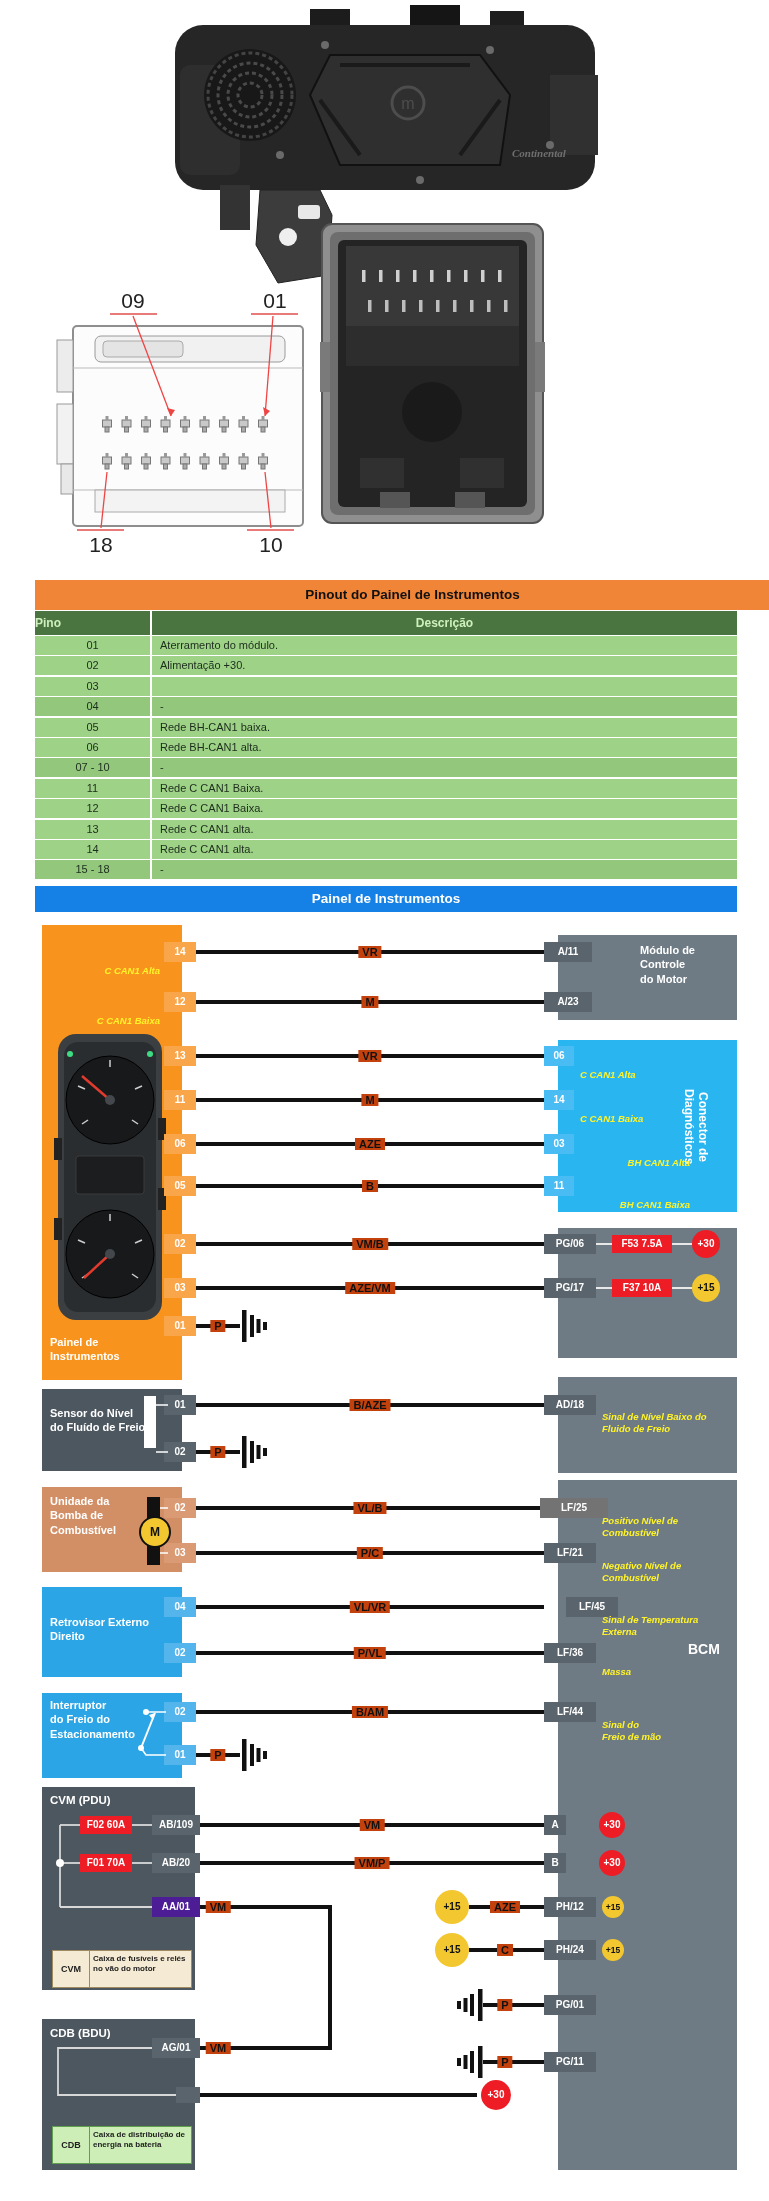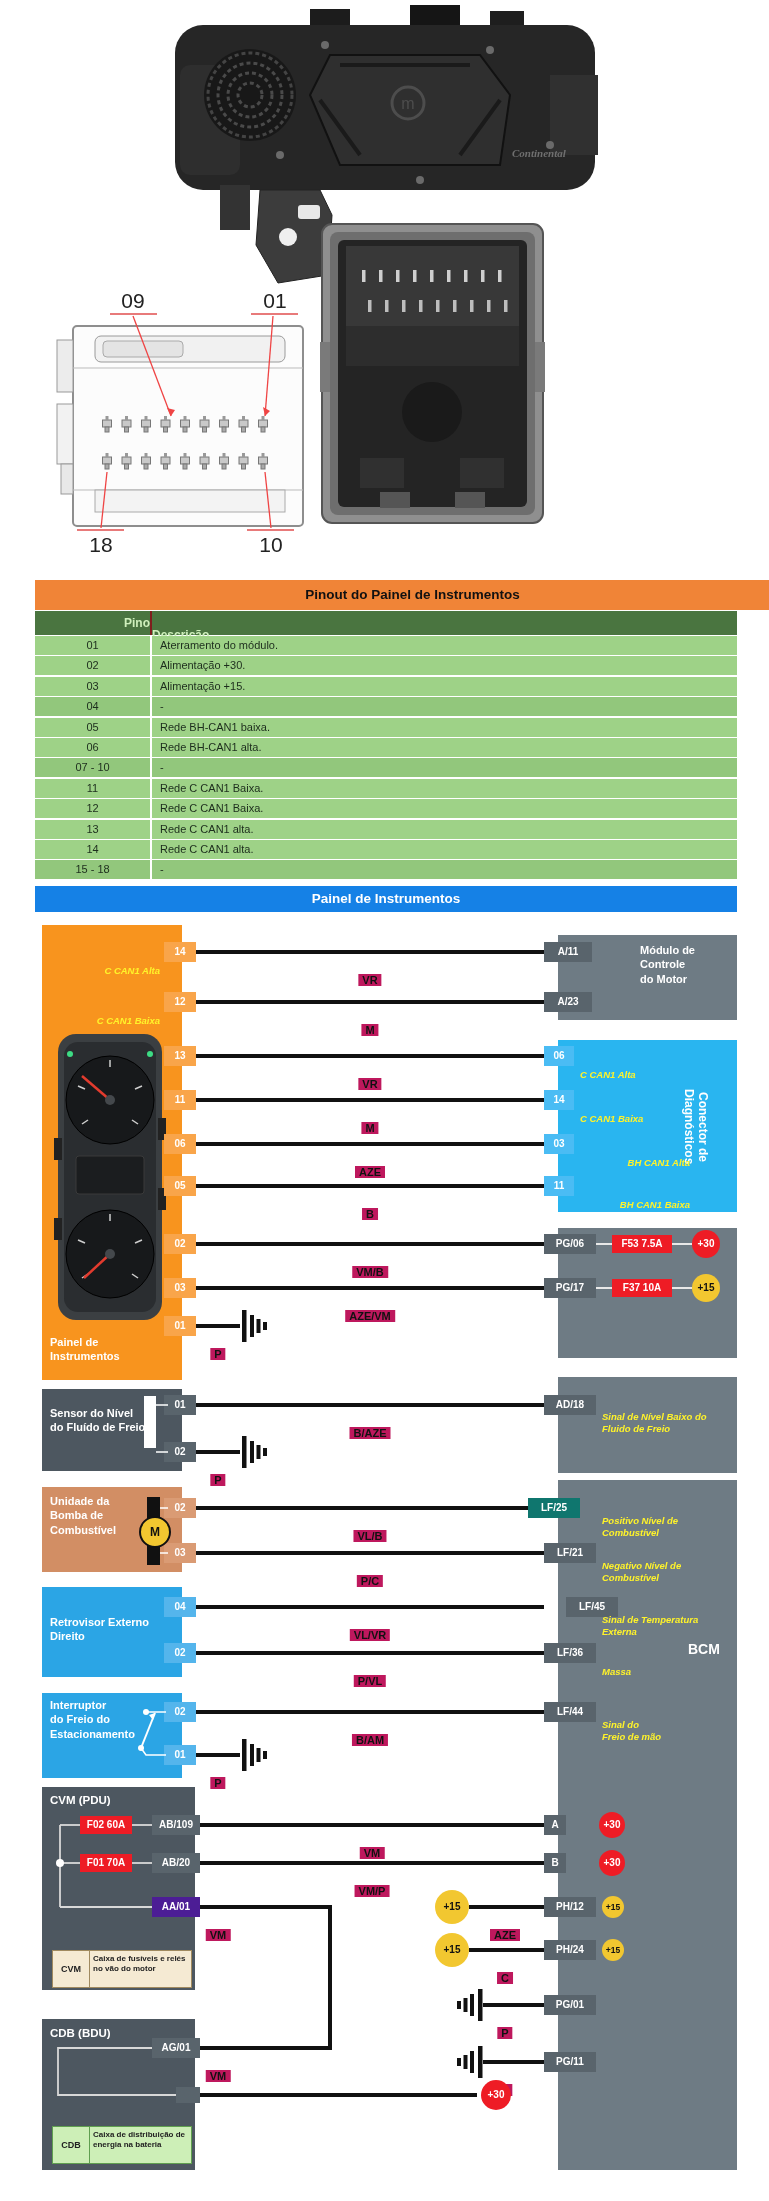--- a/index.html
+++ b/index.html
@@ -3,31 +3,31 @@
 <meta charset="utf-8">
 <style>
   html,body{margin:0;padding:0;background:#fff;}
   #app{position:relative;width:769px;height:2201px;background:#fff;overflow:hidden;
        font-family:"Liberation Sans",sans-serif;}
   
   #tbl-title{position:absolute;left:35px;top:580px;width:755px;height:30px;background:#F08437;
     color:#111;font-weight:bold;font-size:13.5px;text-align:center;line-height:30px;}
   #tbl-head{position:absolute;left:35px;top:611px;width:702px;height:24px;background:#4A7540;
     color:#CFF0BC;font-weight:bold;font-size:12px;line-height:24px;display:flex;}
-  #tbl-head .c1{width:115px;text-align:right;border-right:2px solid #7f1d1d;}
-  #tbl-head .c2{flex:1;text-align:left;margin-top:12px;}
+  #tbl-head .c1{width:115px;text-align:left;border-right:2px solid #ffffff;}
+  #tbl-head .c2{flex:1;text-align:center;}
   .trow{position:absolute;left:35px;width:702px;height:19px;display:flex;font-size:11px;color:#1d2d1d;}
   .trow .c1{width:115px;text-align:center;border-right:2px solid #fff;line-height:19px;}
   .trow .c2{flex:1;padding-left:8px;line-height:19px;}
   #diag-title{position:absolute;left:35px;top:886px;width:702px;height:26px;background:#1581E6;
     color:#fff;font-weight:bold;font-size:13.5px;text-align:center;line-height:26px;}
   .wire{position:absolute;height:4px;background:#111;z-index:4;}
   .vwire{position:absolute;width:4px;background:#111;z-index:4;}
-  .wlabel{position:absolute;transform:translate(-50%,-50%);background:#be185d;padding:0 4px;
-    font-weight:bold;font-size:11px;color:#111;z-index:5;white-space:nowrap;margin-top:28px;}
+  .wlabel{position:absolute;transform:translate(-50%,-50%);background:#c2410c;padding:0 4px;
+    font-weight:bold;font-size:11px;color:#111;z-index:5;white-space:nowrap;}
   .tab{position:absolute;z-index:6;color:#fff;font-weight:bold;font-size:10px;text-align:center;}
   .ylab{position:absolute;color:#FFF32A;font-weight:bold;font-style:italic;font-size:9.5px;
     line-height:1.25;z-index:6;white-space:pre-line;margin-top:19px;}
   .boxlab{position:absolute;color:#fff;font-weight:bold;font-size:11px;line-height:1.3;
     z-index:6;white-space:pre-line;}
   .circ{position:absolute;border-radius:50%;z-index:7;text-align:center;font-weight:bold;}
   .fuse{position:absolute;background:#EE1C25;color:#fff;font-weight:bold;font-size:10px;
     text-align:center;z-index:7;}
   #overlay{position:absolute;left:0;top:0;z-index:8;pointer-events:none;}
   .vert{writing-mode:vertical-rl;white-space:pre-line;}
@@ -37,21 +37,21 @@
 
 <div id="app">
   <div id="tbl-title">Pinout do Painel de Instrumentos</div>
   <div id="tbl-head">
     <div class="c1">Pino</div>
     <div class="c2">Descrição</div>
   </div>
   <div id="diag-title">Painel de Instrumentos</div>
 <div class="trow" style="position: absolute; left: 35px; top: 636px; white-space: pre-line; background: rgb(158, 210, 135); border-bottom: 1.5px solid rgb(255, 255, 255);"><div class="c1">01</div><div class="c2">Aterramento do módulo.</div></div>
     <div class="trow" style="position: absolute; left: 35px; top: 656.4px; white-space: pre-line; background: rgb(158, 210, 135); border-bottom: 1.5px solid rgb(255, 255, 255);"><div class="c1">02</div><div class="c2">Alimentação +30.</div></div>
-    <div class="trow" style="position: absolute; left: 35px; top: 676.8px; white-space: pre-line; background: rgb(158, 210, 135); border-bottom: 1.5px solid rgb(255, 255, 255);"><div class="c1">03</div><div class="c2">Alimentação +15.</div></div>
+    <div class="trow" style="position: absolute; left: 35px; top: 676.8px; white-space: pre-line; background: rgb(158, 210, 135); border-bottom: 1.5px solid rgb(255, 255, 255);"><div class="c1">03</div></div>
     <div class="trow" style="position: absolute; left: 35px; top: 697.2px; white-space: pre-line; background: rgb(146, 199, 124); border-bottom: 1.5px solid rgb(255, 255, 255);"><div class="c1">04</div><div class="c2">-</div></div>
     <div class="trow" style="position: absolute; left: 35px; top: 717.6px; white-space: pre-line; background: rgb(158, 210, 135); border-bottom: 1.5px solid rgb(255, 255, 255);"><div class="c1">05</div><div class="c2">Rede BH-CAN1 baixa.</div></div>
     <div class="trow" style="position: absolute; left: 35px; top: 738px; white-space: pre-line; background: rgb(158, 210, 135); border-bottom: 1.5px solid rgb(255, 255, 255);"><div class="c1">06</div><div class="c2">Rede BH-CAN1 alta.</div></div>
     <div class="trow" style="position: absolute; left: 35px; top: 758.4px; white-space: pre-line; background: rgb(146, 199, 124); border-bottom: 1.5px solid rgb(255, 255, 255);"><div class="c1">07 - 10</div><div class="c2">-</div></div>
     <div class="trow" style="position: absolute; left: 35px; top: 778.8px; white-space: pre-line; background: rgb(158, 210, 135); border-bottom: 1.5px solid rgb(255, 255, 255);"><div class="c1">11</div><div class="c2">Rede C CAN1 Baixa.</div></div>
     <div class="trow" style="position: absolute; left: 35px; top: 799.2px; white-space: pre-line; background: rgb(158, 210, 135); border-bottom: 1.5px solid rgb(255, 255, 255);"><div class="c1">12</div><div class="c2">Rede C CAN1 Baixa.</div></div>
     <div class="trow" style="position: absolute; left: 35px; top: 819.6px; white-space: pre-line; background: rgb(158, 210, 135); border-bottom: 1.5px solid rgb(255, 255, 255);"><div class="c1">13</div><div class="c2">Rede C CAN1 alta.</div></div>
     <div class="trow" style="position: absolute; left: 35px; top: 840px; white-space: pre-line; background: rgb(158, 210, 135); border-bottom: 1.5px solid rgb(255, 255, 255);"><div class="c1">14</div><div class="c2">Rede C CAN1 alta.</div></div>
     <div class="trow" style="position: absolute; left: 35px; top: 860.4px; white-space: pre-line; background: rgb(146, 199, 124); border-bottom: 1.5px solid rgb(255, 255, 255);"><div class="c1">15 - 18</div><div class="c2">-</div></div>
     <div style="position: absolute; left: 42px; top: 925px; width: 140px; height: 455px; background: rgb(248, 148, 30); z-index: 2;"></div>
@@ -147,21 +147,21 @@
     <div class="wire" style="position: absolute; left: 196px; top: 1403px; width: 348px;"></div>
     <div class="wlabel" style="position: absolute; left: 370px; top: 1405px; white-space: pre-line;">B/AZE</div>
     <div class="tab" style="position: absolute; left: 544px; top: 1395px; width: 52px; height: 20px; background: rgb(89, 100, 108); line-height: 20px; white-space: pre-line;">AD/18</div>
     <div class="ylab" style="position: absolute; left: 602px; top: 1392px; width: 130px; text-align: left; white-space: pre-line;">Sinal de Nível Baixo do
 Fluido de Freio</div>
     <div class="wire" style="position: absolute; left: 196px; top: 1450px; width: 44px;"></div>
     <div class="wlabel" style="position: absolute; left: 218px; top: 1452px; white-space: pre-line;">P</div>
     <div class="tab" style="position: absolute; left: 164px; top: 1498px; width: 32px; height: 20px; background: rgb(218, 155, 116); line-height: 20px; white-space: pre-line;">02</div>
     <div class="wire" style="position: absolute; left: 196px; top: 1506px; width: 348px;"></div>
     <div class="wlabel" style="position: absolute; left: 370px; top: 1508px; white-space: pre-line;">VL/B</div>
-    <div class="tab" style="position: absolute; left: 528px; top: 1498px; width: 52px; height: 20px; background: #0f766e; line-height: 20px; white-space: pre-line;">LF/25</div>
+    <div class="tab" style="position: absolute; left: 540px; top: 1498px; width: 68px; height: 20px; background: #737373; line-height: 20px; white-space: pre-line;">LF/25</div>
     <div class="ylab" style="position: absolute; left: 602px; top: 1496px; width: 130px; text-align: left; white-space: pre-line;">Positivo Nível de
 Combustível</div>
     <div class="tab" style="position: absolute; left: 164px; top: 1543px; width: 32px; height: 20px; background: rgb(218, 155, 116); line-height: 20px; white-space: pre-line;">03</div>
     <div class="wire" style="position: absolute; left: 196px; top: 1551px; width: 348px;"></div>
     <div class="wlabel" style="position: absolute; left: 370px; top: 1553px; white-space: pre-line;">P/C</div>
     <div class="tab" style="position: absolute; left: 544px; top: 1543px; width: 52px; height: 20px; background: rgb(89, 100, 108); line-height: 20px; white-space: pre-line;">LF/21</div>
     <div class="ylab" style="position: absolute; left: 602px; top: 1541px; width: 130px; text-align: left; white-space: pre-line;">Negativo Nível de
 Combustível</div>
     <div class="tab" style="position: absolute; left: 164px; top: 1597px; width: 32px; height: 20px; background: rgb(84, 181, 236); line-height: 20px; white-space: pre-line;">04</div>
     <div class="wire" style="position: absolute; left: 196px; top: 1605px; width: 348px;"></div>

